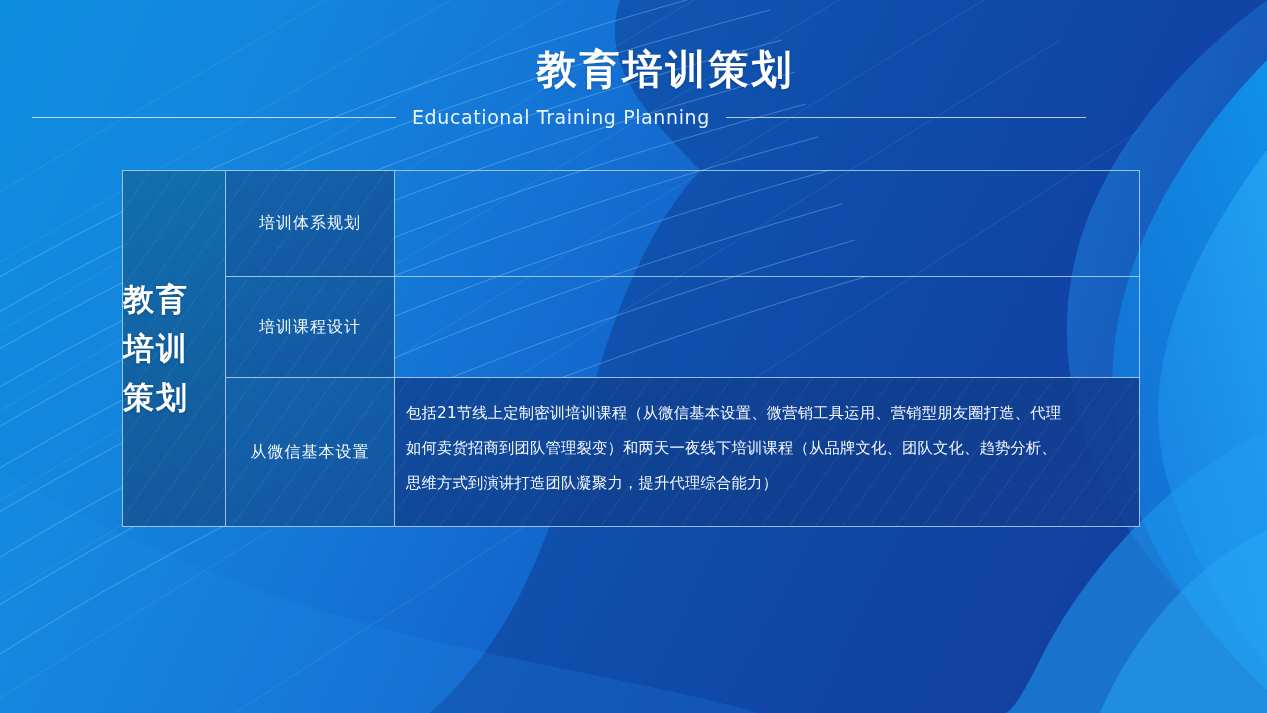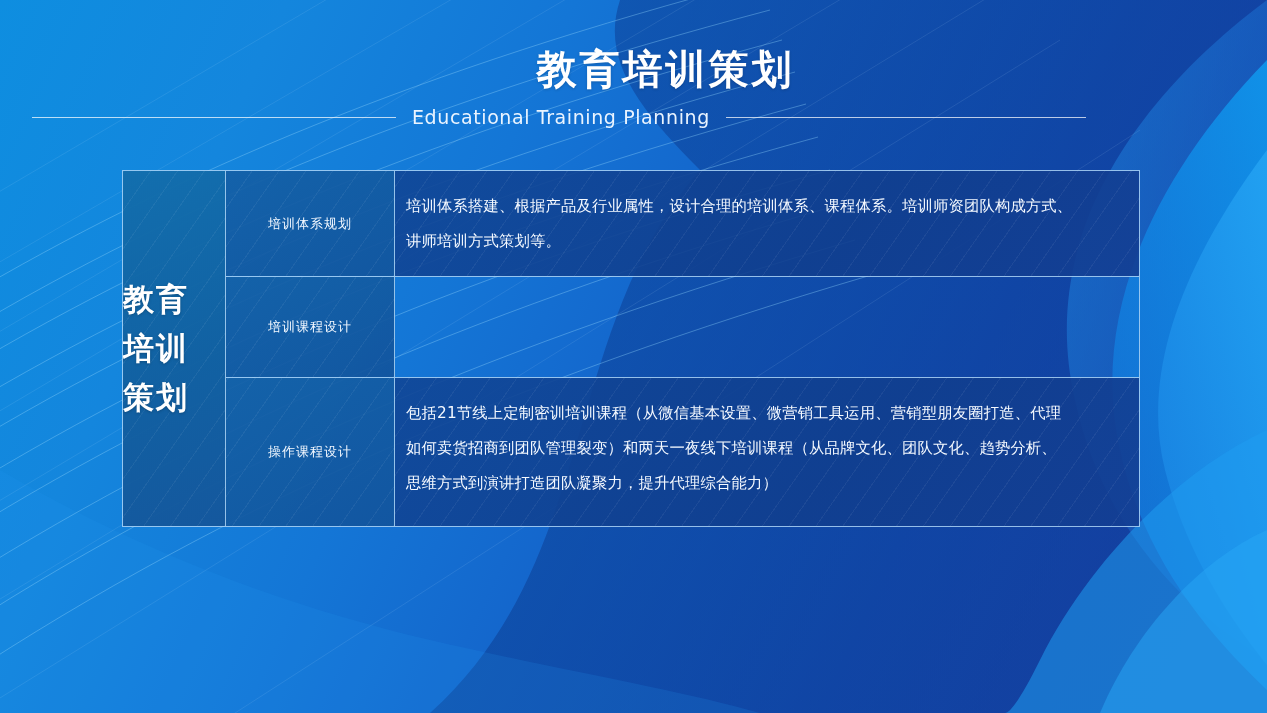--- a/index.html
+++ b/index.html
@@ -107,21 +107,21 @@
     position: relative;
   }
   .row:last-child { border-bottom: none; }
   .cell-label {
     flex: 0 0 168px;
     border-right: 1px solid rgba(173, 212, 245, 0.85);
     background: linear-gradient(150deg, rgba(20,96,166,0.93) 0%, rgba(18,84,157,0.93) 100%);
     display: flex;
     align-items: center;
     justify-content: center;
-    font-size: 13px;
+    font-size: 16px;
     color: #f2f8ff;
     letter-spacing: 1px;
     position: relative;
     overflow: hidden;
   }
   .cell-label span { position: relative; z-index: 2; }
   .cell-body {
     flex: 1 1 auto;
     background: linear-gradient(135deg, rgba(16,70,150,0.90) 0%, rgba(16,62,142,0.90) 60%, rgba(19,62,147,0.90) 100%);
     padding: 18px 10px 18px 11px;
@@ -241,39 +241,34 @@
       </div>
     </div>
 
     <div class="rows">
 
       <div class="row r1">
         <div class="cell-label">
           <div class="hatch"></div>
           <span>培训体系规划</span>
         </div>
-        <div class="cell-body">
-          <div class="hatch"></div>
-          <p>培训体系搭建、根据产品及行业属性，设计合理的培训体系、课程体系。培训师资团队构成方式、</p>
-          <p>讲师培训方式策划等。</p>
-        </div>
       </div>
 
       <div class="row r2">
         <div class="cell-label">
           <div class="hatch"></div>
           <span>培训课程设计</span>
         </div>
       </div>
 
 
       <div class="row r4">
         <div class="cell-label">
           <div class="hatch"></div>
-          <span>操作课程设计</span>
+          <span>从微信基本设置</span>
         </div>
         <div class="cell-body">
           <div class="hatch"></div>
           <p>包括21节线上定制密训培训课程（从微信基本设置、微营销工具运用、营销型朋友圈打造、代理</p>
           <p>如何卖货招商到团队管理裂变）和两天一夜线下培训课程（从品牌文化、团队文化、趋势分析、</p>
           <p>思维方式到演讲打造团队凝聚力，提升代理综合能力）</p>
         </div>
       </div>
 
     </div>

